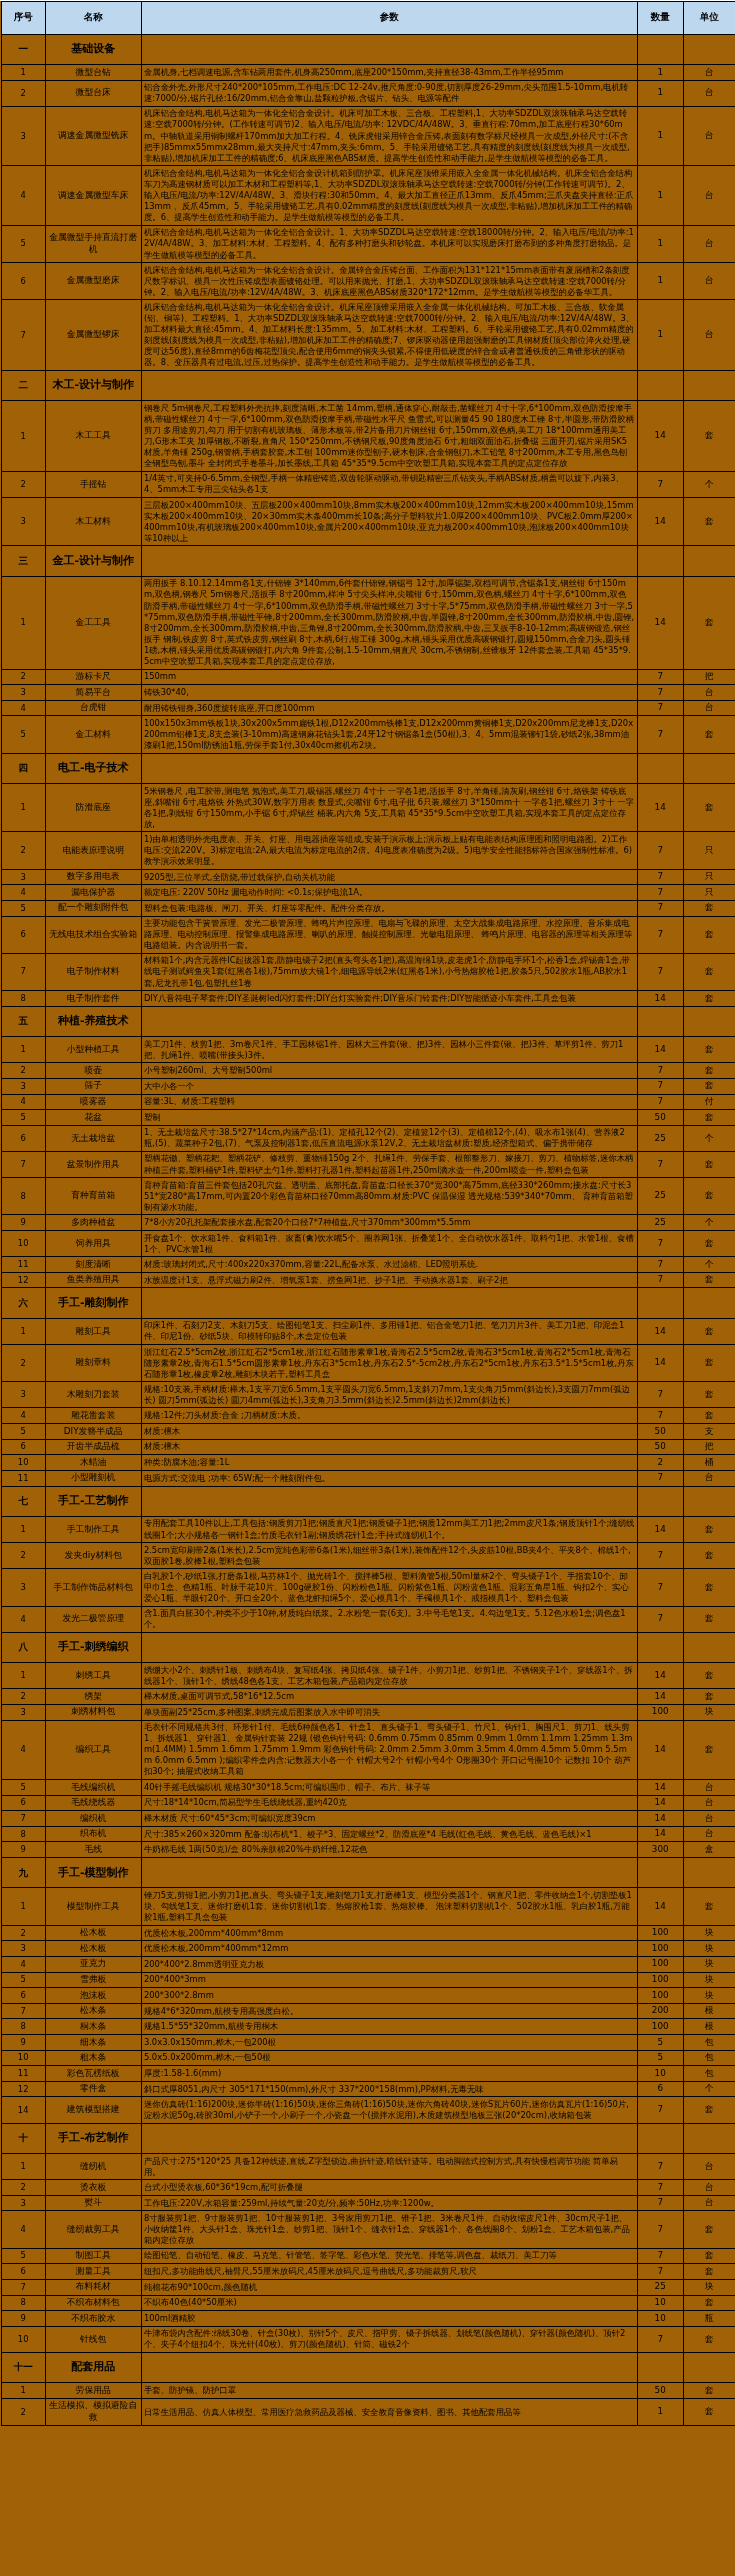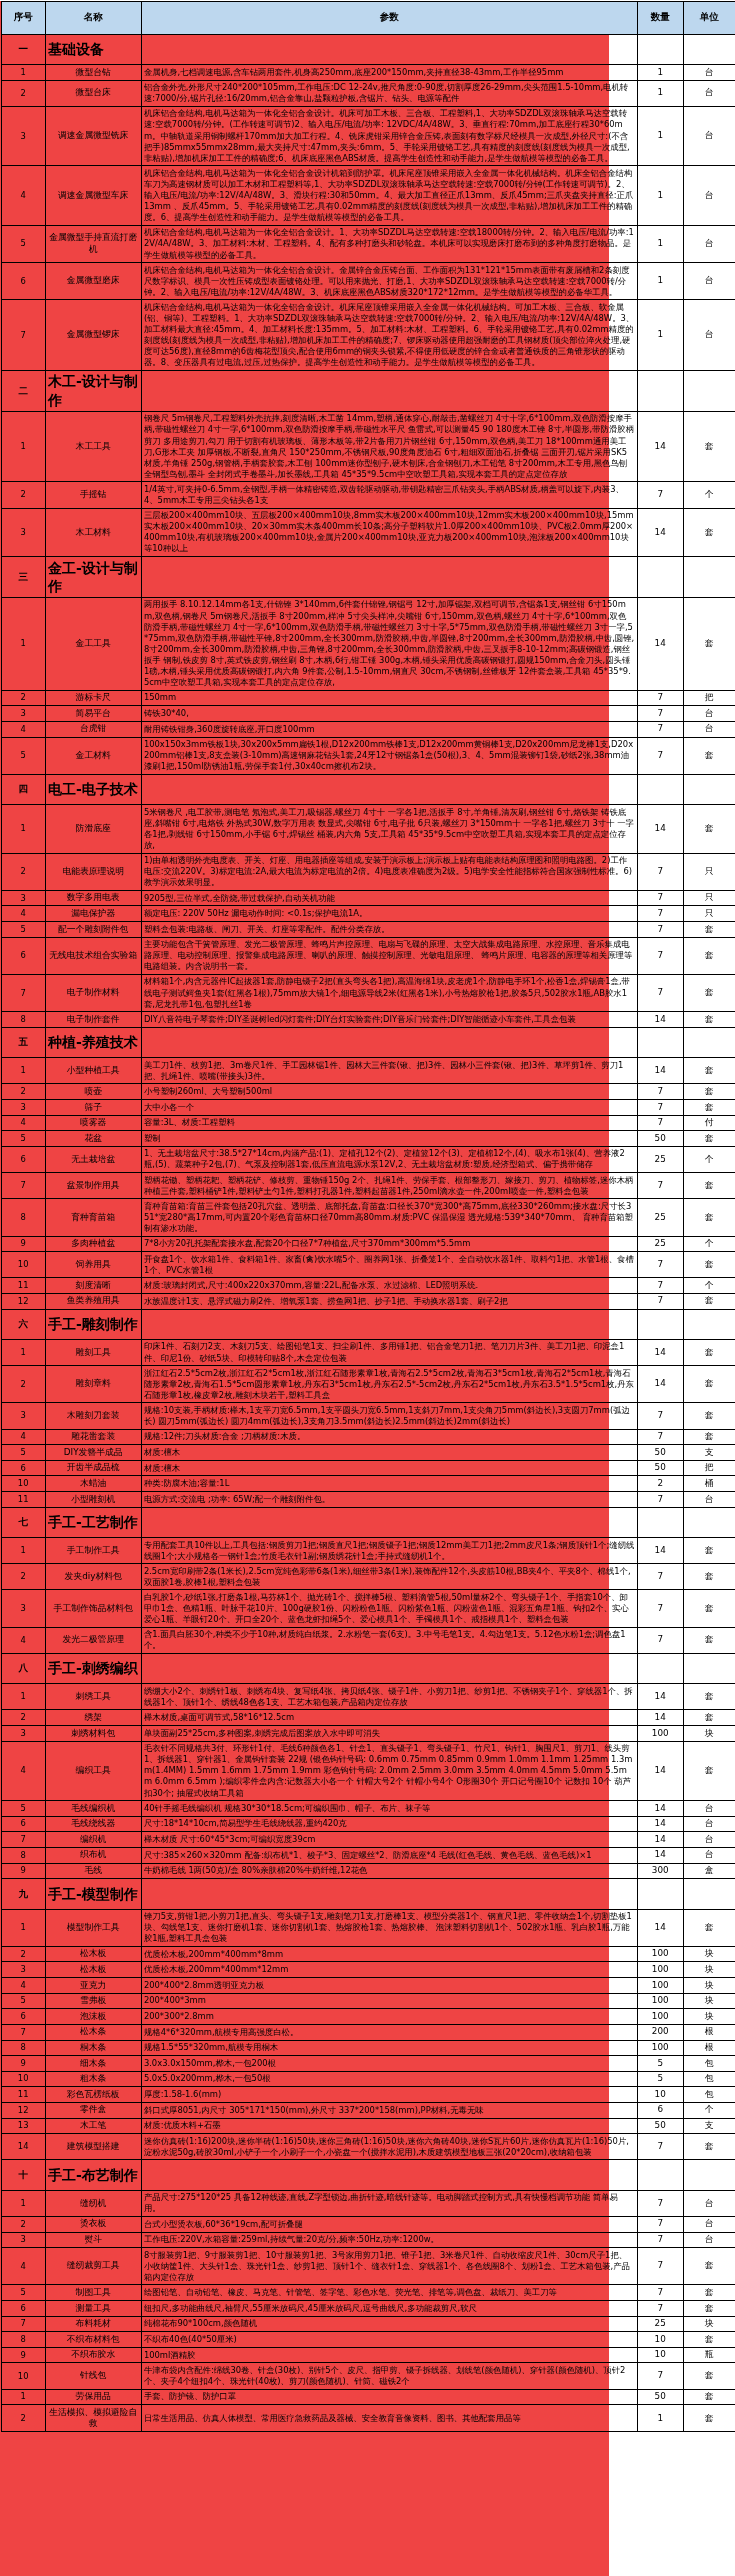--- a/index.html
+++ b/index.html
@@ -1,26 +1,26 @@
 <!DOCTYPE html>
 <html style="font-size:11.8px"><head>
 <meta charset="utf-8">
 <style>
   html,body{margin:0;padding:0;background:#fff;}
   body{width:735px;font-family:"DejaVu Sans","Liberation Sans",sans-serif;color:#000;}
-  .page{width:609px;min-height:2576px;background:#ef4444;}
+  .page{width:735px;min-height:2576px;background:#a16207;}
   table{width:734px;border-collapse:collapse;table-layout:fixed;margin:0.7px;}
   th,td{border:0.7px solid #000;vertical-align:middle;word-break:break-all;}
   thead th{background:#bdd7ee;font-size:9.5px;font-weight:bold;height:29px;text-align:center;padding:1.5px;}
   td{font-size:8.4px;line-height:1.32;padding:1.5px 2.2px;}
   td.c{text-align:center;}
   td.params{text-align:left;}
   tr.section-row td{height:26.4px;}
   tr.section-row .sec-no{font-size:9.5px;font-weight:bold;text-align:center;}
-  tr.section-row .sec-title{font-size:14px;font-weight:bold;letter-spacing:0;}
+  tr.section-row .sec-title{font-size:11px;font-weight:bold;text-align:center;letter-spacing:0;}
   tr.item-row td.name{text-align:center;font-size:8.8px;padding:1.5px 1.5px;}
   tr.item-row{min-height:17.6px;}
   td.qty,td.unit{font-size:8.8px;}
 </style>
 </head>
 <body>
 
 <div class="page">
   <table>
     <colgroup>
@@ -573,27 +573,20 @@
           <td class="c unit">包</td>
         </tr>
         <tr class="item-row">
           <td class="c">12</td>
           <td class="name">零件盒</td>
           <td class="params">斜口式厚8051,内尺寸 305*171*150(mm),外尺寸 337*200*158(mm),PP材料,无毒无味</td>
           <td class="c qty">6</td>
           <td class="c unit">个</td>
         </tr>
         <tr class="item-row">
-          <td class="c">13</td>
-          <td class="name">木工笔</td>
-          <td class="params">材质:优质木料+石墨</td>
-          <td class="c qty">50</td>
-          <td class="c unit">支</td>
-        </tr>
-        <tr class="item-row">
           <td class="c">14</td>
           <td class="name">建筑模型搭建</td>
           <td class="params">迷你仿真砖(1:16)200块,迷你半砖(1:16)50块,迷你三角砖(1:16)50块,迷你六角砖40块,迷你S瓦片60片,迷你仿真瓦片(1:16)50片,淀粉水泥50g,砖胶30ml,小铲子一个,小刷子一个,小瓷盘一个(搅拌水泥用),木质建筑模型地板三张(20*20cm),收纳箱包装</td>
           <td class="c qty">7</td>
           <td class="c unit">套</td>
         </tr>
         <tr class="section-row">
           <td class="sec-no">十</td>
           <td class="sec-title">手工-布艺制作</td>
           <td class="params"></td>
@@ -662,20 +655,27 @@
           <td class="params">100ml酒精胶</td>
           <td class="c qty">10</td>
           <td class="c unit">瓶</td>
         </tr>
         <tr class="item-row">
           <td class="c">10</td>
           <td class="name">针线包</td>
           <td class="params">牛津布袋内含配件:绵线30卷、针盒(30枚)、别针5个、皮尺、指甲剪、镊子拆线器、划线笔(颜色随机)、穿针器(颜色随机)、顶针2个、夹子4个纽扣4个、珠光针(40枚)、剪刀(颜色随机)、针筒、磁铁2个</td>
           <td class="c qty">7</td>
           <td class="c unit">套</td>
+        </tr>
+        <tr class="section-row">
+          <td class="sec-no">十一</td>
+          <td class="sec-title">配套用品</td>
+          <td class="params"></td>
+          <td class="c qty"></td>
+          <td class="c unit"></td>
         </tr>
         <tr class="item-row">
           <td class="c">1</td>
           <td class="name">劳保用品</td>
           <td class="params">手套、防护镜、防护口罩</td>
           <td class="c qty">50</td>
           <td class="c unit">套</td>
         </tr>
         <tr class="item-row">
           <td class="c">2</td>

